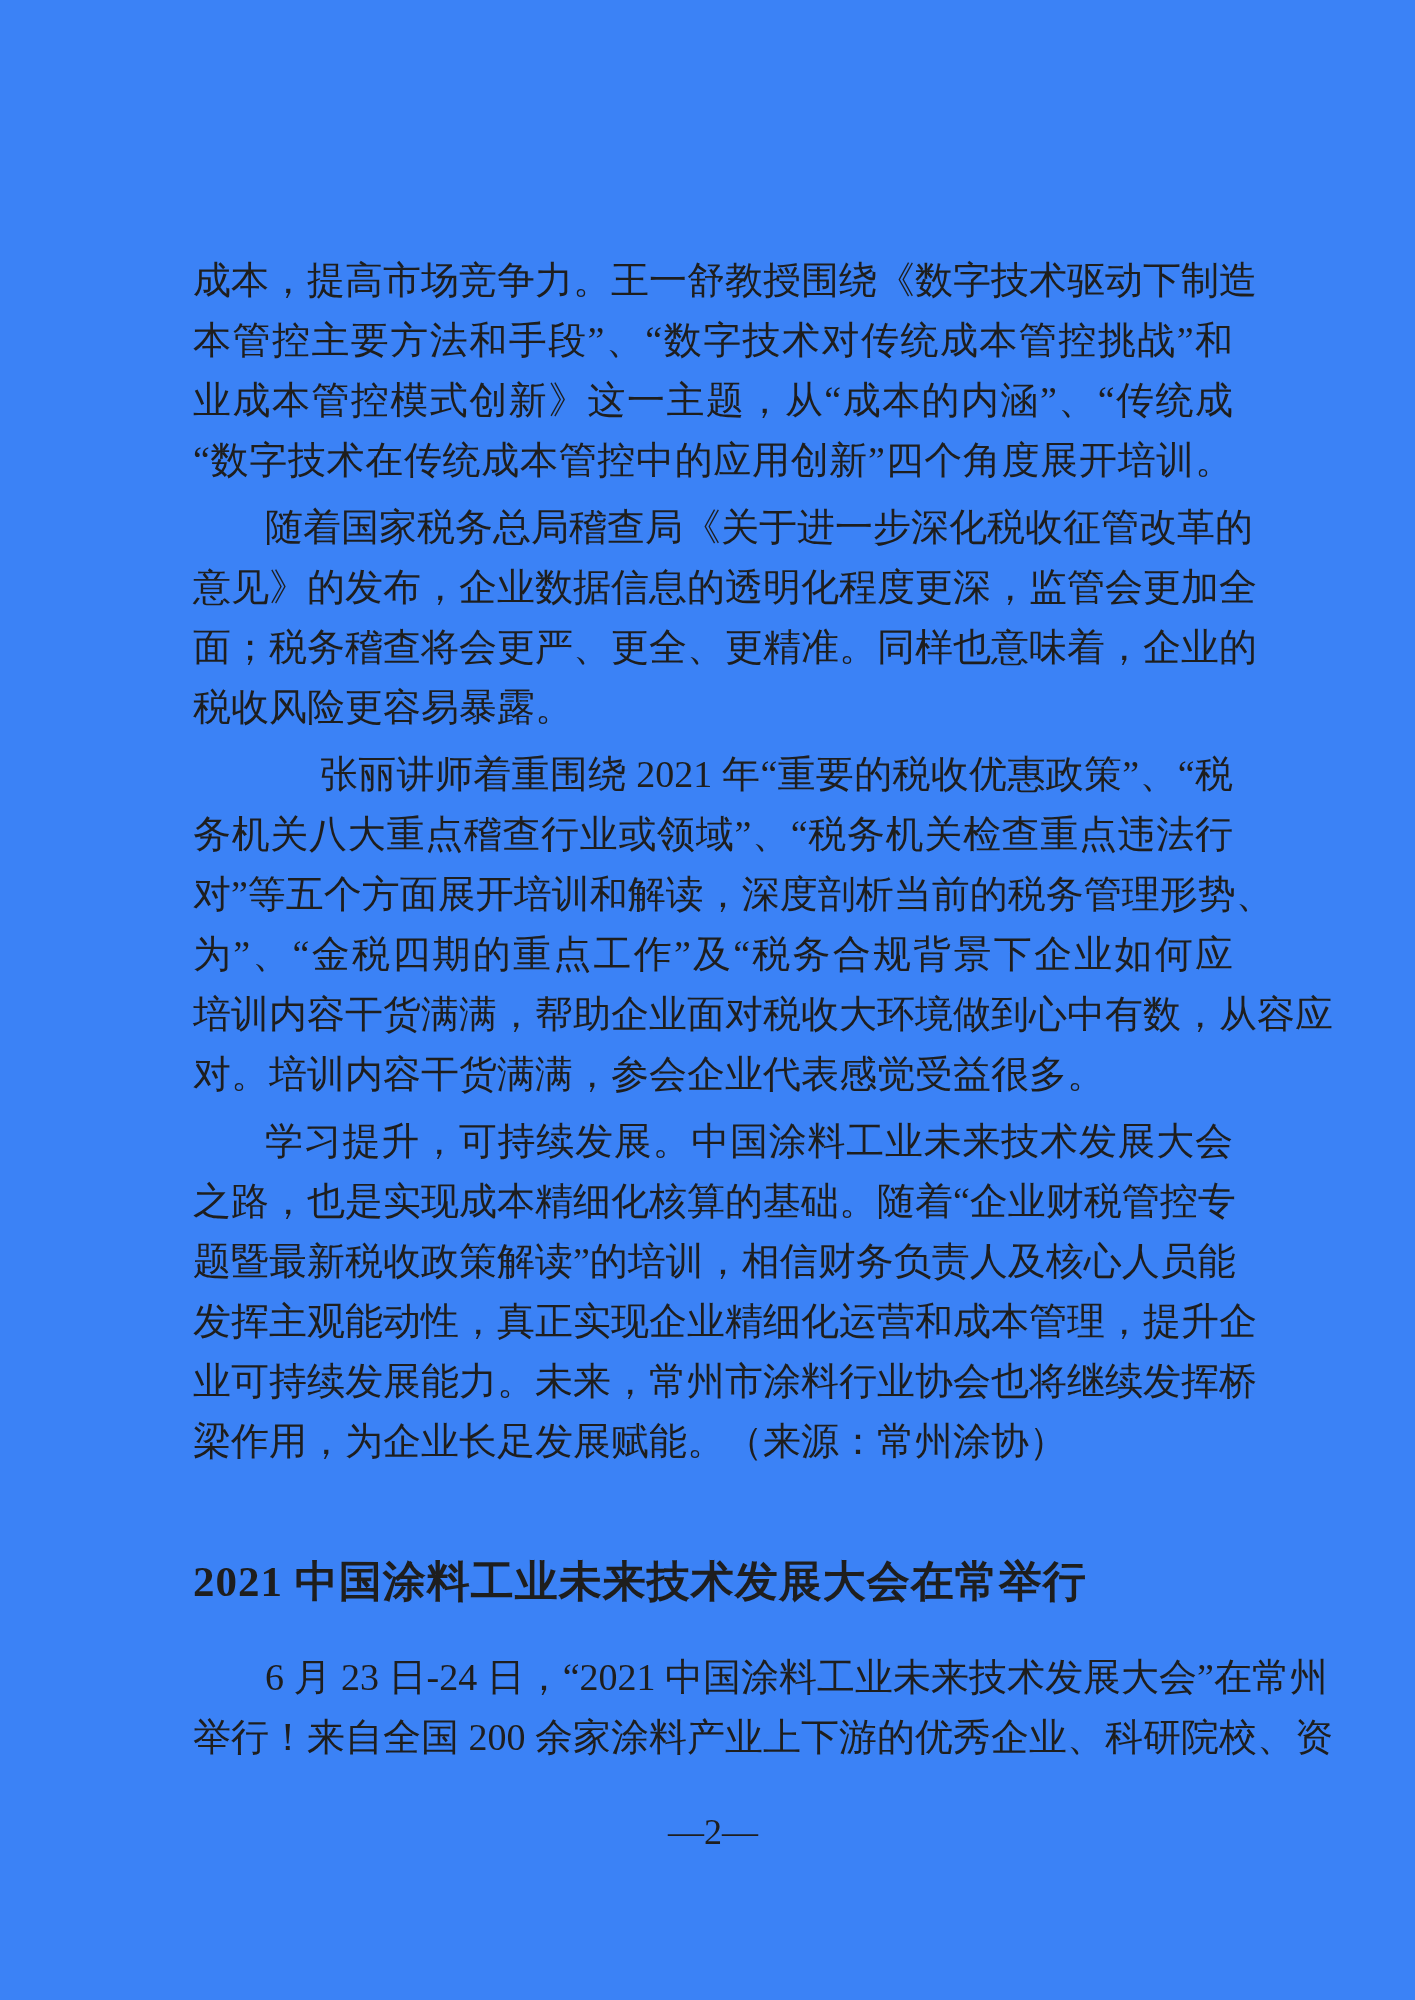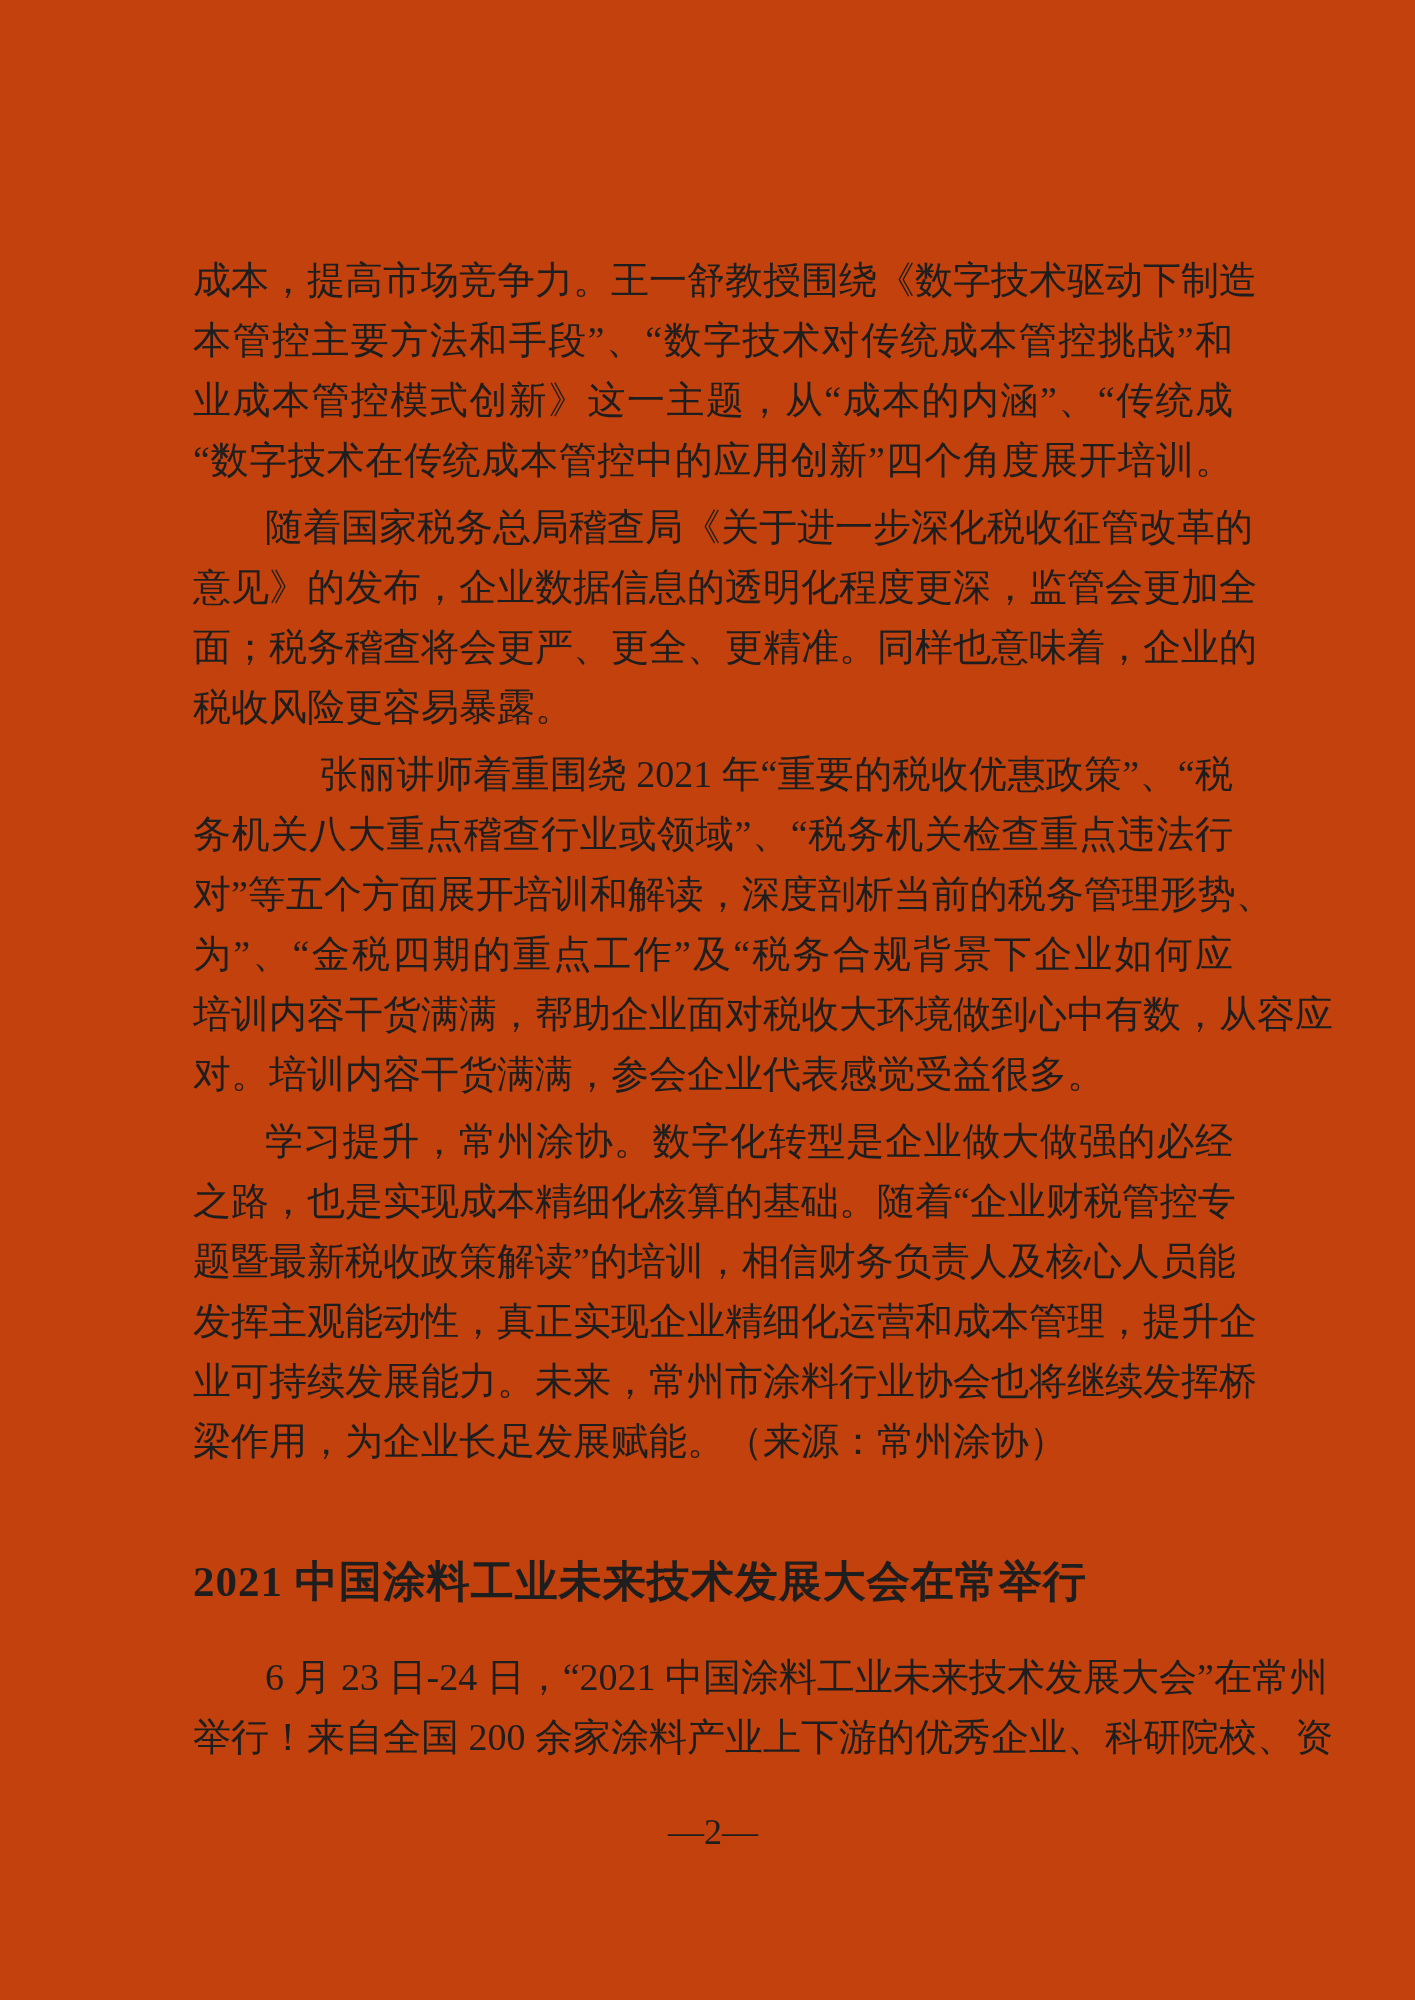--- a/index.html
+++ b/index.html
@@ -1,20 +1,20 @@
 <!DOCTYPE html>
 <html><head>
 <meta charset="utf-8">
 <style>
   html,body { margin:0; padding:0; }
   .page {
     position: relative;
     width: 1415px;
     height: 2000px;
-    background: #c2410c;
+    background: #3b82f6;
     color: #1e1e1e;
     font-family: "Liberation Serif", "DejaVu Serif", serif;
     overflow: hidden;
   }
   .column {
     position: absolute;
     left: 193px;
     top: 250px;
     width: 1040px;
   }
@@ -81,21 +81,21 @@
         </div>
         <div class="para">
           <div class="line" style="padding-left: 127px;">张丽讲师着重围绕 2021 年“重要的税收优惠政策”、“税</div>
           <div class="line">务机关八大重点稽查行业或领域”、“税务机关检查重点违法行</div>
           <div class="line">对”等五个方面展开培训和解读，深度剖析当前的税务管理形势、</div>
           <div class="line">为”、“金税四期的重点工作”及“税务合规背景下企业如何应</div>
           <div class="line">培训内容干货满满，帮助企业面对税收大环境做到心中有数，从容应</div>
           <div class="line noj">对。培训内容干货满满，参会企业代表感觉受益很多。</div>
         </div>
         <div class="para">
-          <div class="line" style="padding-left: 72px;">学习提升，常州涂协。数字化转型是企业做大做强的必经</div>
+          <div class="line" style="padding-left: 72px;">学习提升，可持续发展。中国涂料工业未来技术发展大会</div>
           <div class="line">之路，也是实现成本精细化核算的基础。随着“企业财税管控专</div>
           <div class="line">题暨最新税收政策解读”的培训，相信财务负责人及核心人员能</div>
           <div class="line">发挥主观能动性，真正实现企业精细化运营和成本管理，提升企</div>
           <div class="line">业可持续发展能力。未来，常州市涂料行业协会也将继续发挥桥</div>
           <div class="line noj split">
             <span>梁作用，为企业长足发展赋能。</span>
             <span class="attrib">（来源：常州涂协）</span>
           </div>
         </div>
       </div>

